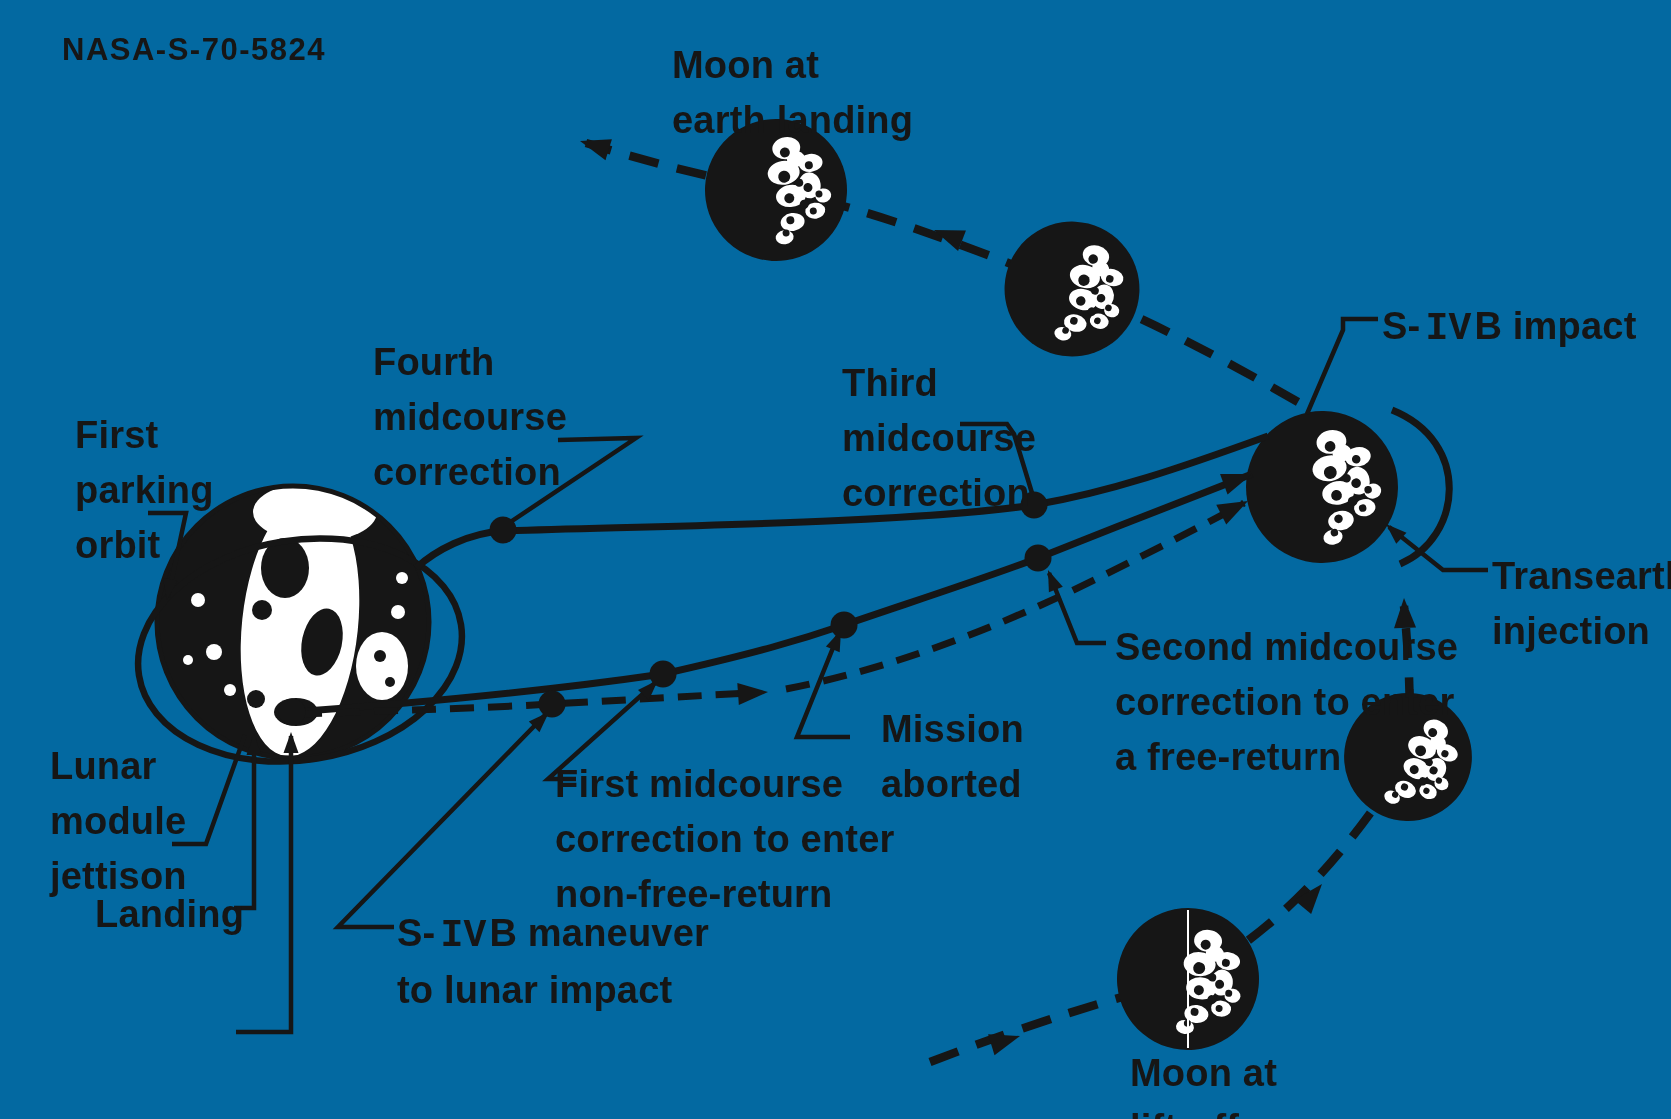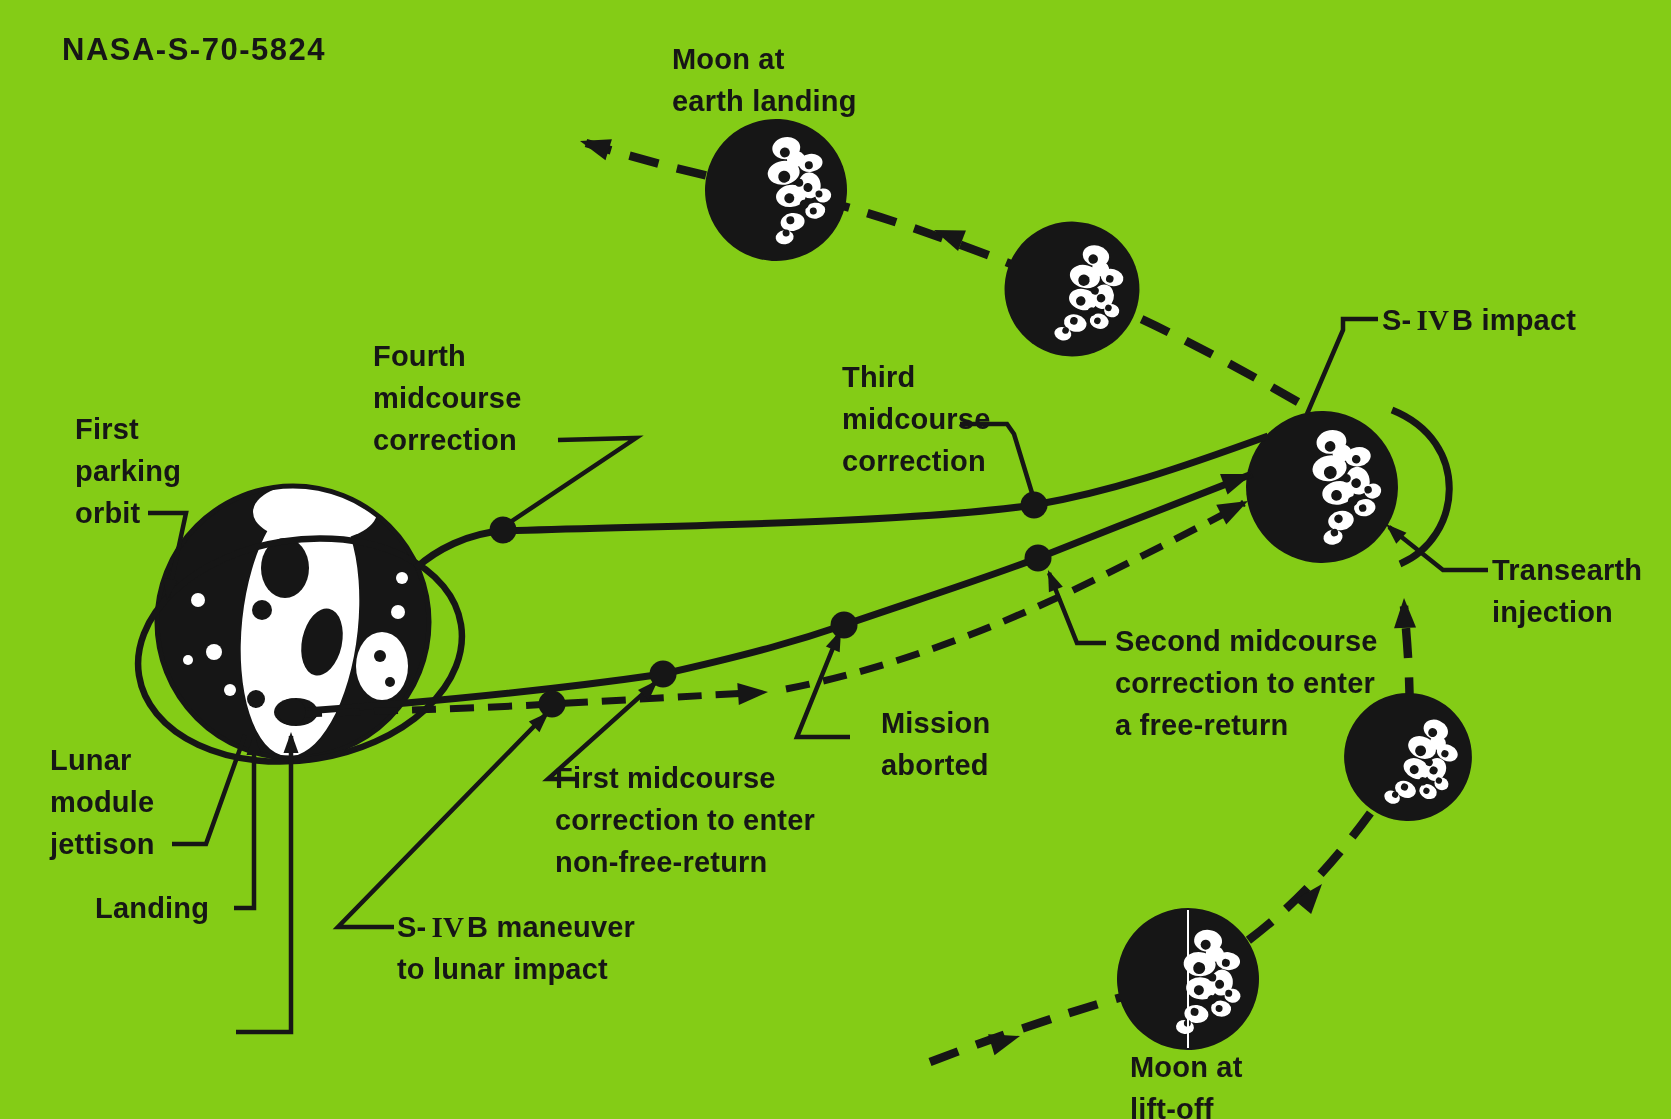--- a/index.html
+++ b/index.html
@@ -1,26 +1,26 @@
 <!DOCTYPE html>
 <html><head>
 <meta charset="utf-8">
 <style>
   html,body{margin:0;padding:0;background:#e8e8e8;}
   .stage{
-    position:relative;width:1671px;height:1119px;background:#84cc16;
+    position:relative;width:1671px;height:1119px;background:#0369a1;
     font-family:"Liberation Sans",sans-serif;overflow:hidden;
   }
   svg{position:absolute;left:0;top:0;}
   .label{
-    position:absolute;color:#161616;font-weight:700;font-size:29px;line-height:1.45;
+    position:absolute;color:#161616;font-weight:700;font-size:38px;line-height:1.45;
     white-space:pre-line;letter-spacing:0.2px;
   }
   .title{font-size:31px;letter-spacing:1.5px;}
-  .rn{font-family:Liberation Serif, serif;font-weight:700;padding:0 3px;}
+  .rn{font-family:Liberation Mono, monospace;font-weight:700;padding:0 3px;}
   .sp{padding-right:2px;}
 </style>
 </head>
 <body>
 
 <div class="stage">
 
 <svg width="1671" height="1119" viewBox="0 0 1671 1119">
   <defs>
     <path id="ah" d="M0,0 L-30,11 L-30,-11 Z" fill="#161616"></path>

